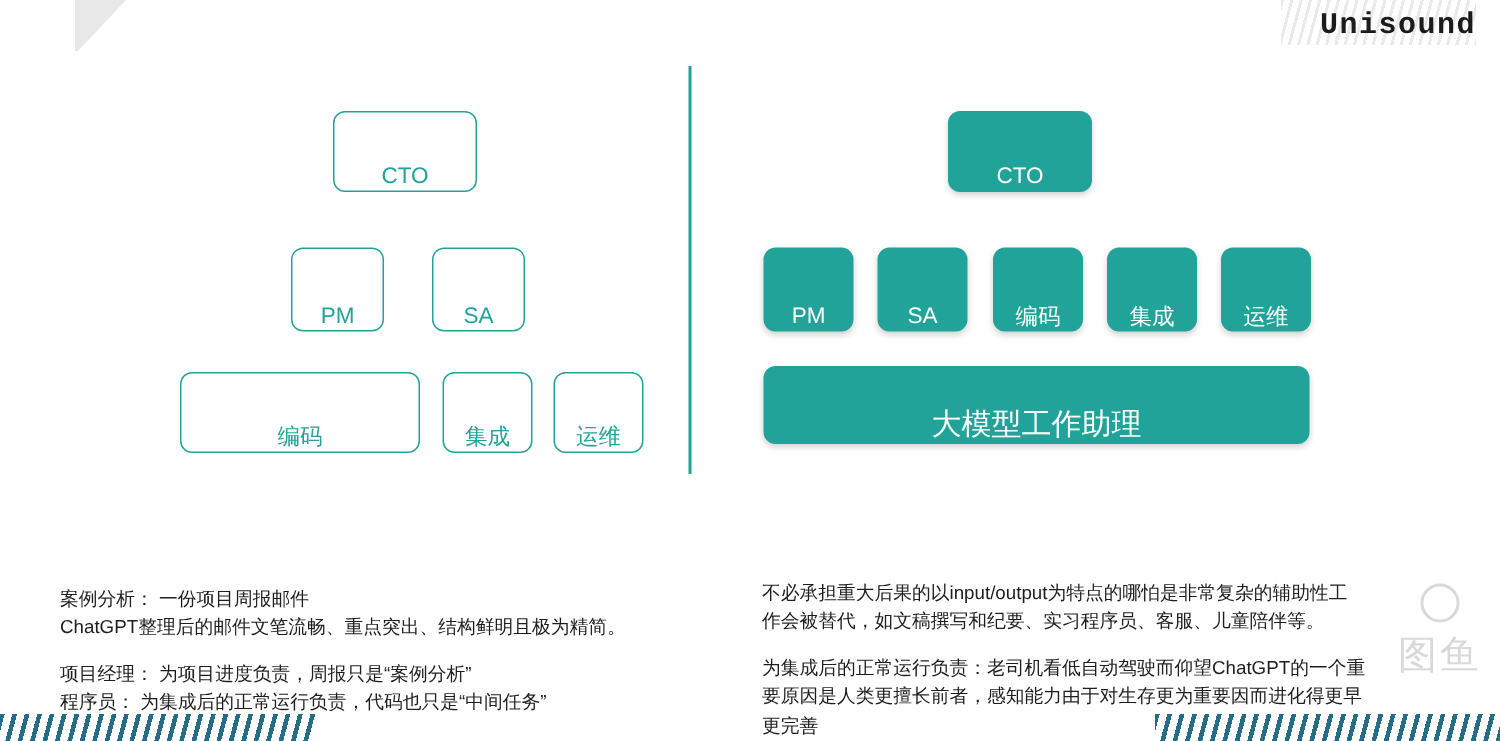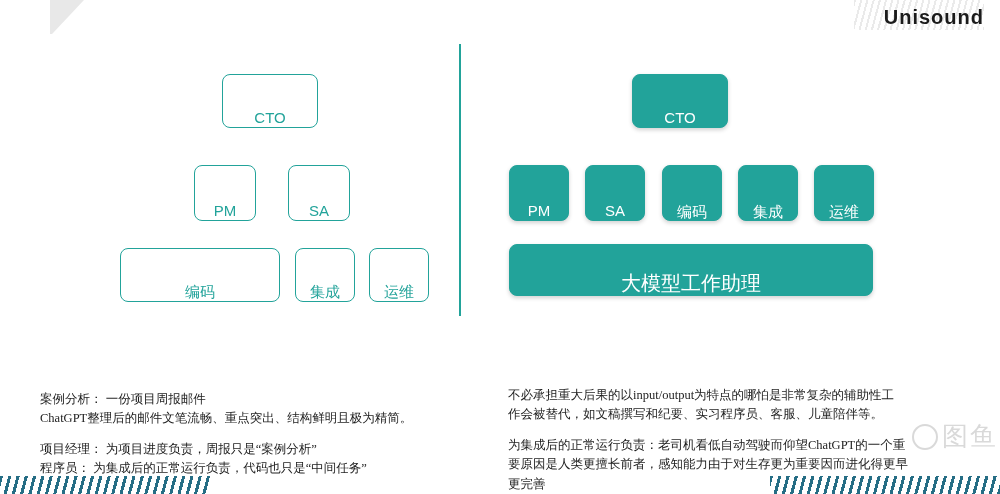--- a/index.html
+++ b/index.html
@@ -44,21 +44,21 @@
     top: 4px;
     height: 26px;
     display: flex;
     align-items: center;
   }
   .logo-text {
     font-size: 20px;
     font-weight: bold;
     letter-spacing: 1px;
     color: #1b1b1b;
-    font-family: Liberation Sans, sans-serif;
+    font-family: Liberation Mono, monospace;
     margin-left: 47px;
   }
   .logo-stripes {
     position: absolute;
     right: 16px;
     top: 0;
     width: 130px;
     height: 30px;
     background: repeating-linear-gradient(105deg,
       #d9d9d9 0px, #d9d9d9 2px, #ffffff 2px, #ffffff 6px);
@@ -97,37 +97,38 @@
     box-shadow: 0 2px 4px rgba(0,0,0,0.18);
   }
   .node.two-line { line-height: 1.15; }
 
   
   .text-block {
     position: absolute;
     font-size: 12.5px;
     color: #1d1d1d;
     line-height: 1.55;
-    font-family: Liberation Serif, serif;
+    font-family: Liberation Sans, sans-serif;
   }
   .text-block p { margin: 0; }
   .text-block .gap { height: 11px; }
 
   
   .watermark {
     position: absolute;
-    right: 2px;
+    right: 12px;
     bottom: 40px;
     font-size: 26px;
     color: rgba(120,120,120,0.28);
     font-family: Liberation Serif, serif;
     letter-spacing: 2px;
     display: flex;
     align-items: center;
     gap: 4px;
+    flex-direction: column;
   }
   .wm-circle {
     width: 22px; height: 22px;
     border: 2px solid rgba(120,120,120,0.28);
     border-radius: 50%;
     display: inline-block;
   }
   
   .bottom-stripes {
     position: absolute;

